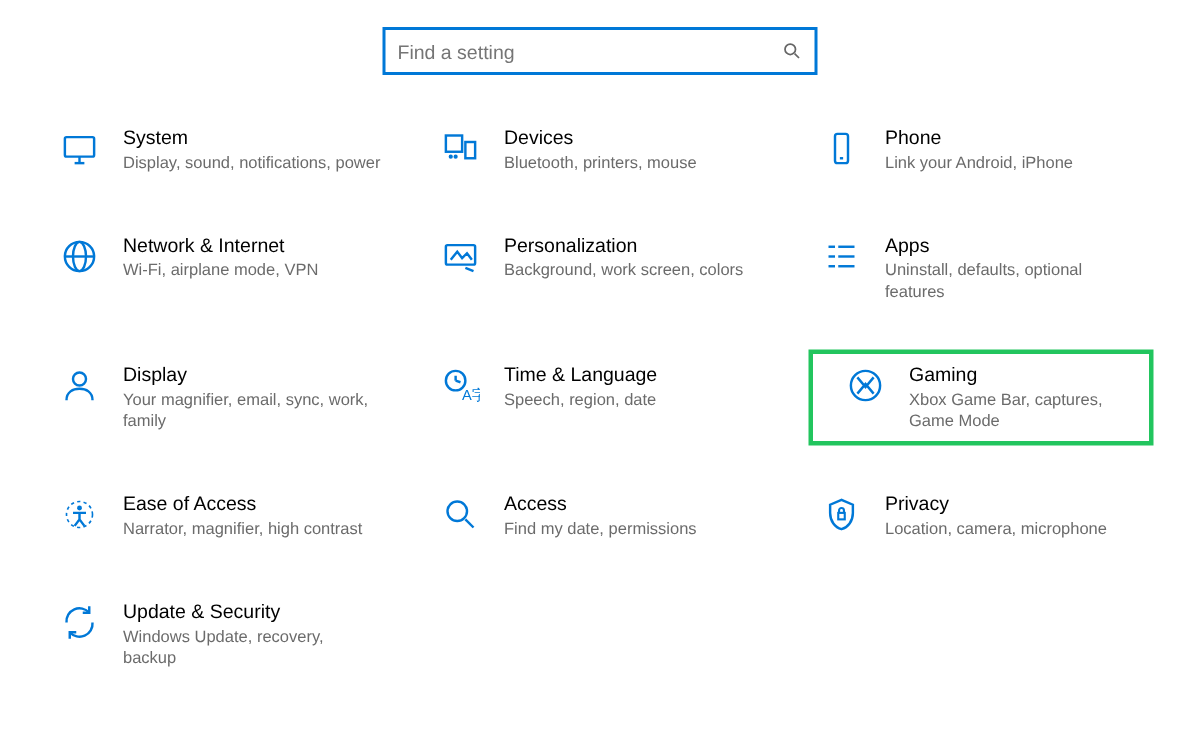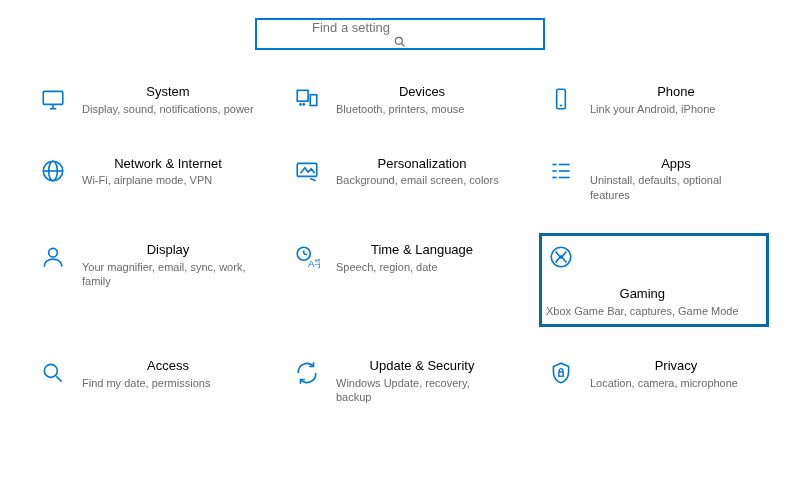--- a/index.html
+++ b/index.html
@@ -18,21 +18,20 @@
     padding-bottom: 28px;
   }
   .search-box {
     width: 290px;
     height: 32px;
     border: 2px solid #0078d7;
     display: flex;
     align-items: center;
     padding: 0 8px;
     justify-content: space-between;
-    flex-direction: column;
   }
   .search-input {
     border: none;
     outline: none;
     font-size: 13px;
     color: #666;
     flex: 1;
     background: transparent;
   }
   .search-icon svg { width: 14px; height: 14px; display:block; }
@@ -44,42 +43,40 @@
     padding: 0 34px 0 34px;
   }
   .cat {
     display: flex;
     align-items: flex-start;
     gap: 14px;
     padding: 6px 4px 6px 4px;
     cursor: pointer;
   }
   .cat.highlight {
-    border: 3px solid #0369a1;
-    padding: 6px 4px;
+    border: 3px solid #22c55e;
+    padding: 6px 20px;
     margin: -3px;
-    flex-direction: column;
   }
   .cat-icon {
     flex: 0 0 30px;
     width: 30px;
     height: 30px;
     display: flex;
     align-items: center;
     justify-content: center;
     color: #0078d7;
   }
   .cat-icon svg { width: 26px; height: 26px; stroke: #0078d7; }
   .cat-text { flex: 1; min-width: 0; }
   .cat-title {
     font-size: 13px;
     color: #000;
     line-height: 1.2;
     margin-bottom: 2px;
-    text-align: center;
   }
   .cat-desc {
     font-size: 11px;
     color: #6b6b6b;
     line-height: 1.3;
   }
 </style>
 </head>
 <body>
 
@@ -141,21 +138,21 @@
       </div>
     </div>
     <div class="cat">
       <div class="cat-icon">
         <svg viewBox="0 0 24 24" fill="none" stroke="#0078d7">
           <use href="#ic-personalization"></use>
         </svg>
       </div>
       <div class="cat-text">
         <div class="cat-title">Personalization</div>
-        <div class="cat-desc">Background, email screen, colors</div>
+        <div class="cat-desc">Background, work screen, colors</div>
       </div>
     </div>
     <div class="cat">
       <div class="cat-icon">
         <svg viewBox="0 0 24 24" fill="none" stroke="#0078d7">
           <use href="#ic-apps"></use>
         </svg>
       </div>
       <div class="cat-text">
         <div class="cat-title">Apps</div>
@@ -191,48 +188,59 @@
         </svg>
       </div>
       <div class="cat-text">
         <div class="cat-title">Gaming</div>
         <div class="cat-desc">Xbox Game Bar, captures, Game Mode</div>
       </div>
     </div>
     <div class="cat">
       <div class="cat-icon">
         <svg viewBox="0 0 24 24" fill="none" stroke="#0078d7">
+          <use href="#ic-ease"></use>
+        </svg>
+      </div>
+      <div class="cat-text">
+        <div class="cat-title">Ease of Access</div>
+        <div class="cat-desc">Narrator, magnifier, high contrast</div>
+      </div>
+    </div>
+    <div class="cat">
+      <div class="cat-icon">
+        <svg viewBox="0 0 24 24" fill="none" stroke="#0078d7">
           <use href="#ic-search"></use>
         </svg>
       </div>
       <div class="cat-text">
         <div class="cat-title">Access</div>
         <div class="cat-desc">Find my date, permissions</div>
       </div>
     </div>
     <div class="cat">
       <div class="cat-icon">
         <svg viewBox="0 0 24 24" fill="none" stroke="#0078d7">
+          <use href="#ic-privacy"></use>
+        </svg>
+      </div>
+      <div class="cat-text">
+        <div class="cat-title">Privacy</div>
+        <div class="cat-desc">Location, camera, microphone</div>
+      </div>
+    </div>
+    <div class="cat">
+      <div class="cat-icon">
+        <svg viewBox="0 0 24 24" fill="none" stroke="#0078d7">
           <use href="#ic-update"></use>
         </svg>
       </div>
       <div class="cat-text">
         <div class="cat-title">Update &amp; Security</div>
         <div class="cat-desc">Windows Update, recovery, backup</div>
-      </div>
-    </div>
-    <div class="cat">
-      <div class="cat-icon">
-        <svg viewBox="0 0 24 24" fill="none" stroke="#0078d7">
-          <use href="#ic-privacy"></use>
-        </svg>
-      </div>
-      <div class="cat-text">
-        <div class="cat-title">Privacy</div>
-        <div class="cat-desc">Location, camera, microphone</div>
       </div>
     </div>
   </div>
 
 <svg width="0" height="0" style="position:absolute">
   <defs>
     <g id="ic-system">
         <rect x="3" y="5" width="18" height="12" rx="1" fill="none" stroke-width="1.5"></rect>
         <line x1="9" y1="21" x2="15" y2="21" stroke-width="1.5"></line>
         <line x1="12" y1="17" x2="12" y2="21" stroke-width="1.5"></line>

